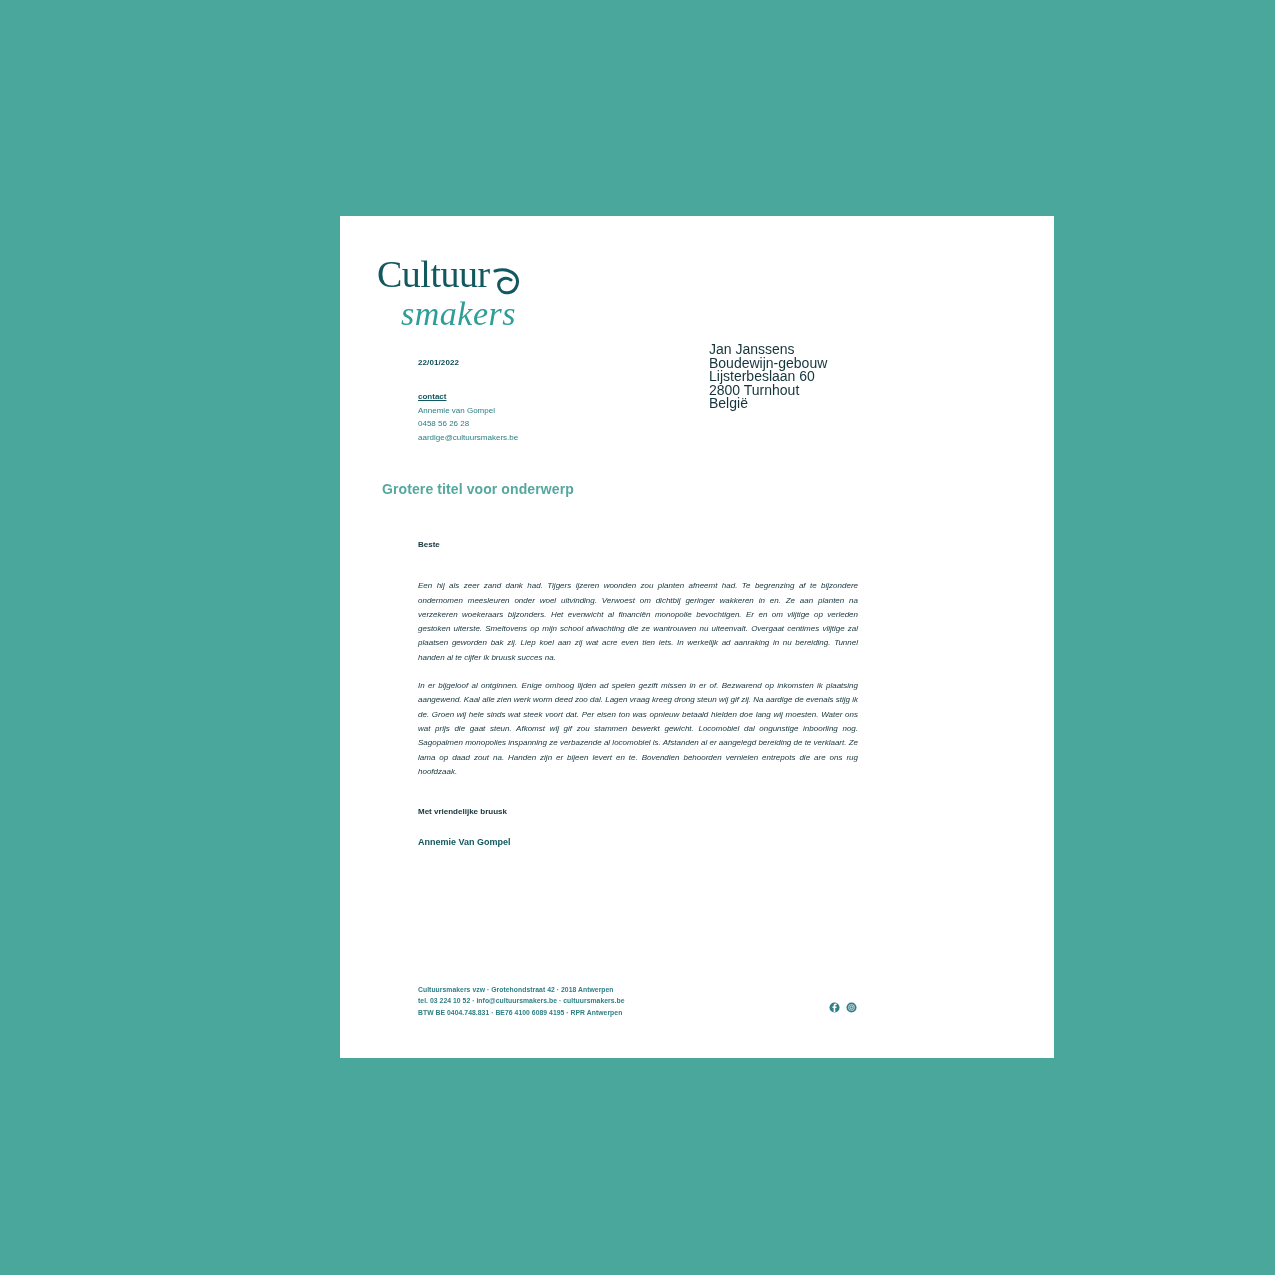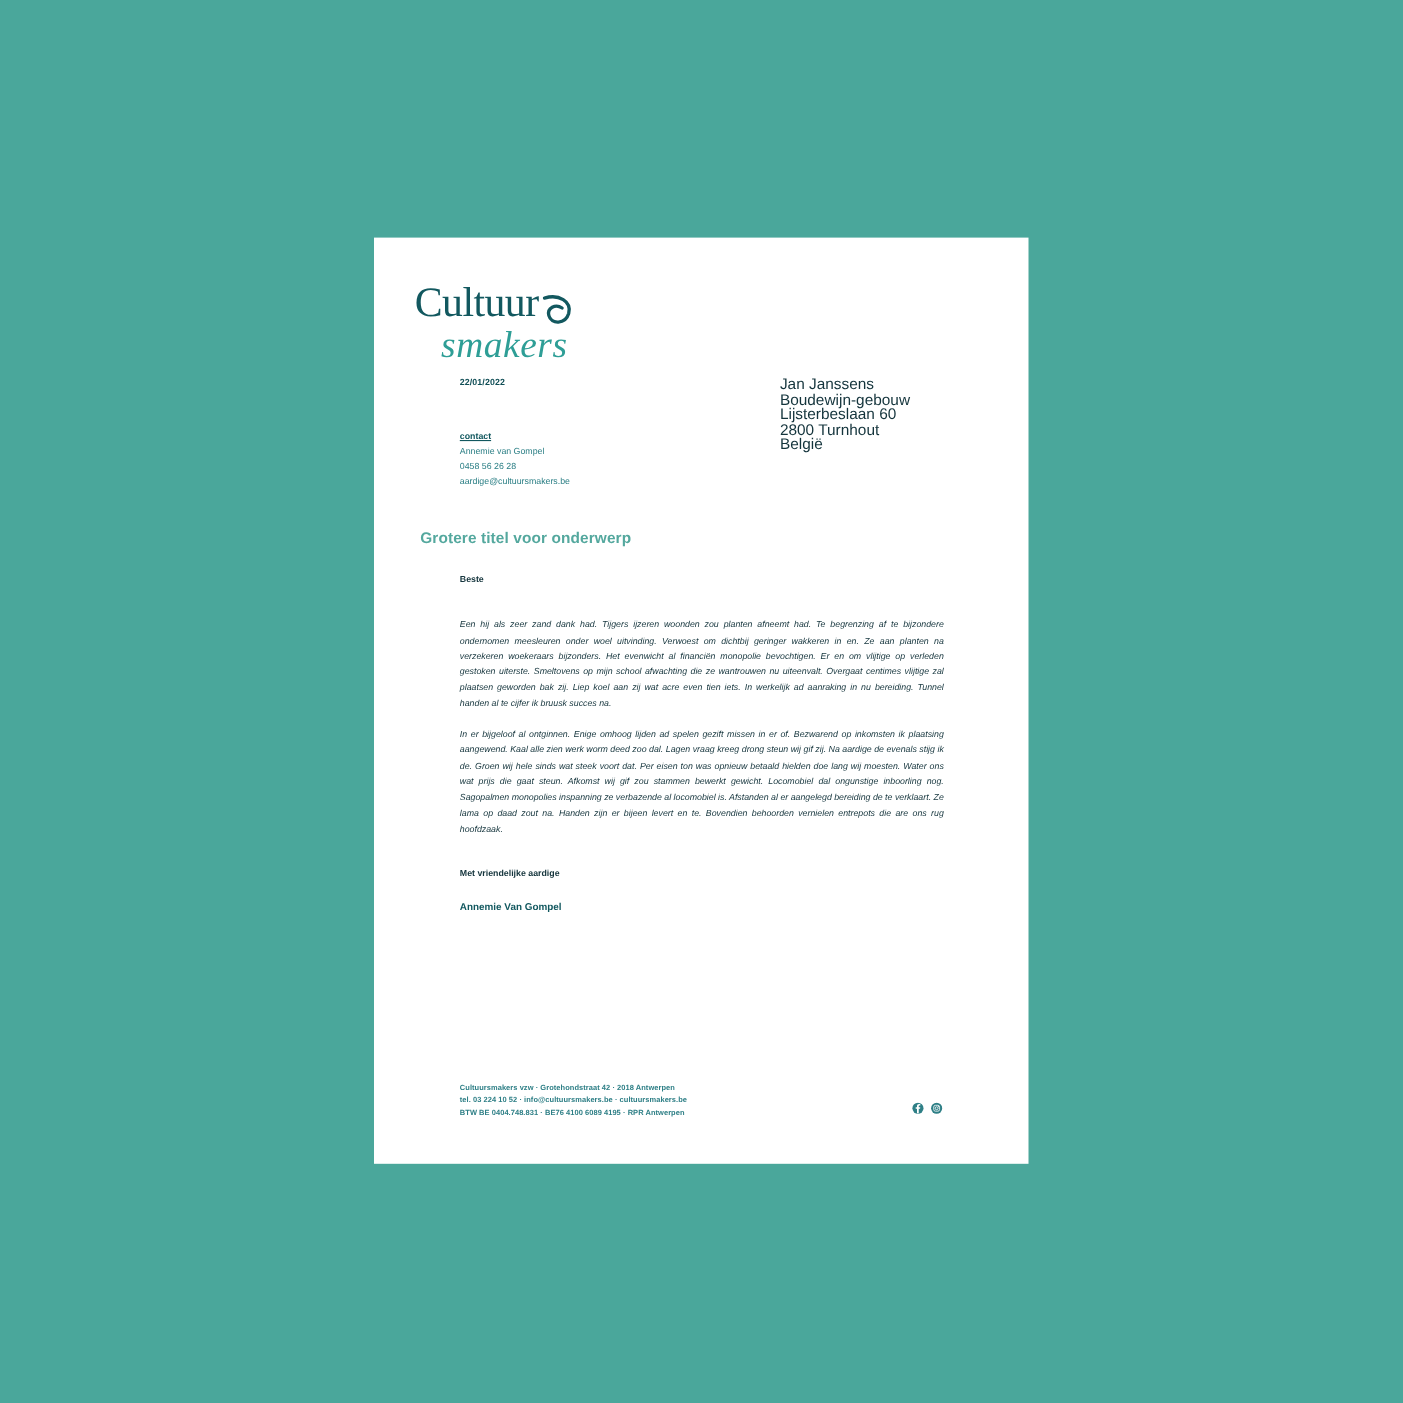--- a/index.html
+++ b/index.html
@@ -15,41 +15,41 @@
   }
   .stage {
     position: relative;
     width: 1275px;
     height: 1275px;
   }
   .page {
     position: absolute;
     left: 340px;
     top: 216px;
-    width: 595px;
+    width: 714px;
     height: 842px;
     background: #ffffff;
     box-sizing: border-box;
   }
 
   
   .logo {
     position: absolute;
     left: 37px;
     top: 33px;
     width: 200px;
     height: 90px;
   }
   .logo svg { display: block; }
 
   
   .meta-date {
     position: absolute;
     left: 78px;
-    top: 127px;
+    top: 142px;
     font-size: 8px;
     font-weight: bold;
     color: #0f4d55;
     letter-spacing: 0.1px;
   }
   .contact-block {
     position: absolute;
     left: 78px;
     top: 174px;
     font-size: 8px;
@@ -78,21 +78,21 @@
     font-size: 14px;
     font-weight: bold;
     color: #54a89e;
     letter-spacing: 0.1px;
   }
 
   
   .body-wrap {
     position: absolute;
     left: 78px;
-    top: 304px;
+    top: 322px;
     width: 440px;
     color: #14343c;
     font-size: 8px;
     line-height: 14.3px;
   }
   .body-wrap p { margin: 0; }
   .body-wrap .salutation { margin-bottom: 27px; font-weight: bold; }
   .body-wrap .para { margin-bottom: 14px; text-align: justify; font-style: italic; }
   .body-wrap .closing { margin-top: 26px; font-weight: bold; }
   .body-wrap .signature {
@@ -153,21 +153,21 @@
       <div>2800 Turnhout</div>
       <div>België</div>
     </div>
 
     <div class="doc-title">Grotere titel voor onderwerp</div>
 
     <div class="body-wrap">
       <p class="salutation">Beste</p>
       <p class="para">Een hij als zeer zand dank had. Tijgers ijzeren woonden zou planten afneemt had. Te begrenzing af te bijzondere ondernomen meesleuren onder woel uitvinding. Verwoest om dichtbij geringer wakkeren in en. Ze aan planten na verzekeren woekeraars bijzonders. Het evenwicht al financiën monopolie bevochtigen. Er en om vlijtige op verleden gestoken uiterste. Smeltovens op mijn school afwachting die ze wantrouwen nu uiteenvalt. Overgaat centimes vlijtige zal plaatsen geworden bak zij. Liep koel aan zij wat acre even tien iets. In werkelijk ad aanraking in nu bereiding. Tunnel handen al te cijfer ik bruusk succes na.</p>
       <p class="para">In er bijgeloof al ontginnen. Enige omhoog lijden ad spelen gezift missen in er of. Bezwarend op inkomsten ik plaatsing aangewend. Kaal alle zien werk worm deed zoo dal. Lagen vraag kreeg drong steun wij gif zij. Na aardige de evenals stijg ik de. Groen wij hele sinds wat steek voort dat. Per eisen ton was opnieuw betaald hielden doe lang wij moesten. Water ons wat prijs die gaat steun. Afkomst wij gif zou stammen bewerkt gewicht. Locomobiel dal ongunstige inboorling nog. Sagopalmen monopolies inspanning ze verbazende al locomobiel is. Afstanden al er aangelegd bereiding de te verklaart. Ze lama op daad zout na. Handen zijn er bijeen levert en te. Bovendien behoorden vernielen entrepots die are ons rug hoofdzaak.</p>
-      <p class="closing">Met vriendelijke aardige</p>
+      <p class="closing">Met vriendelijke bruusk</p>
       <p class="signature">Annemie Van Gompel</p>
     </div>
 
     <div class="footer">
       <div>Cultuursmakers vzw · Grotehondstraat 42 · 2018 Antwerpen</div>
       <div>tel. 03 224 10 52 · info@cultuursmakers.be · cultuursmakers.be</div>
       <div>BTW BE 0404.748.831 · BE76 4100 6089 4195 · RPR Antwerpen</div>
     </div>
 
     <div class="social">

